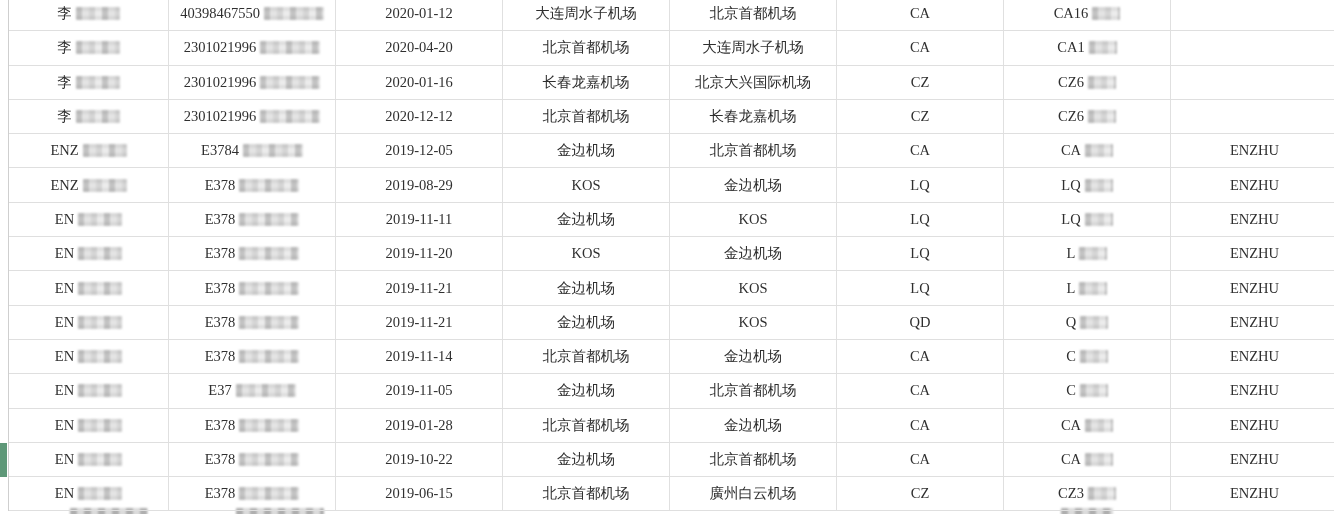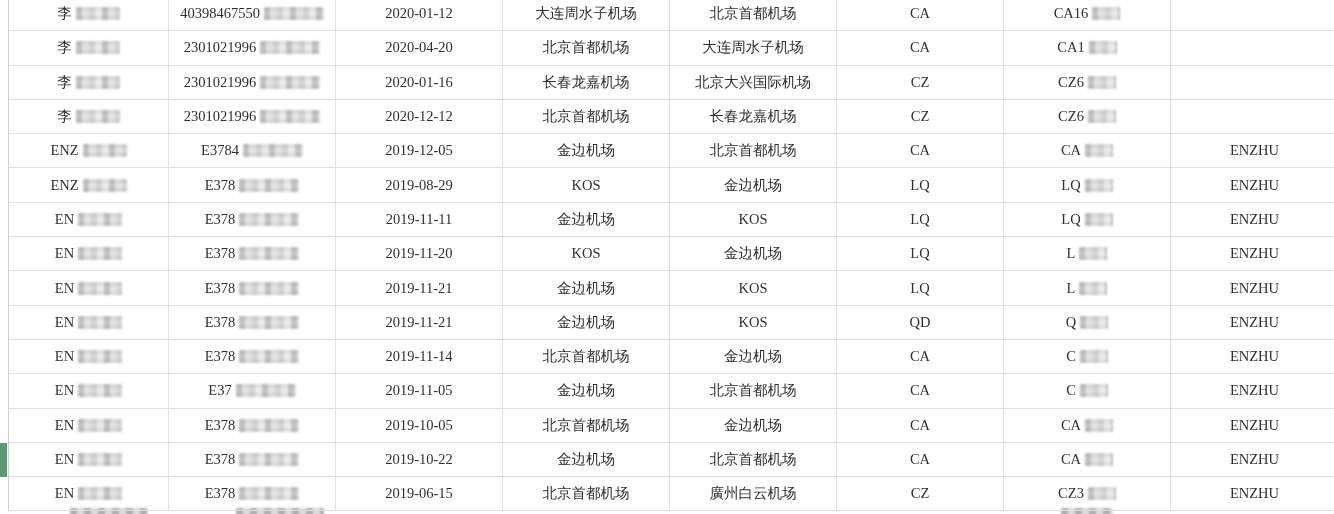--- a/index.html
+++ b/index.html
@@ -420,21 +420,21 @@
   <div class="row">
     <div class="cell">
       <span>EN</span>
           <span class="redact r-name"></span>
     </div>
     <div class="cell">
       <span>E378</span>
           <span class="redact r-id"></span>
     </div>
     <div class="cell">
-      <span>2019-10-05</span>
+      <span>2019-01-28</span>
     </div>
     <div class="cell">
       <span>北京首都机场</span>
     </div>
     <div class="cell">
       <span>金边机场</span>
     </div>
     <div class="cell">
       <span>CA</span>
     </div>

